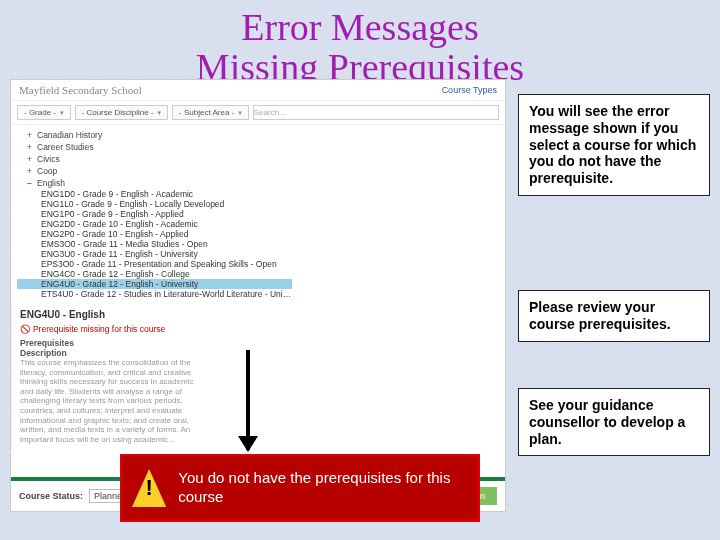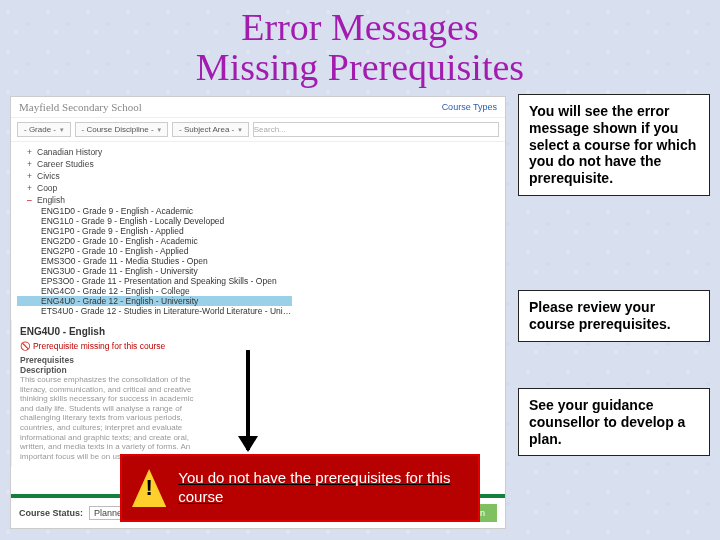--- a/index.html
+++ b/index.html
@@ -23,21 +23,21 @@
     position: relative;
     text-align: center;
     font-family: Liberation Serif, serif;
     font-size: 38px;
     color: #a21caf;
     padding-top: 8px;
     line-height: 1.05;
   }
   .panel {
     position: absolute;
-    left: 10px; top: 96px;
+    left: 10px; top: 79px;
     width: 496px; height: 433px;
     background: #fff;
     border: 1px solid #ccc;
     font-size: 9px;
     color: #444;
     overflow: hidden;
   }
   .panel-header {
     display:flex; justify-content:space-between; align-items:center;
     padding: 4px 8px;
@@ -95,21 +95,20 @@
   }
   .arrow::after {
     content:""; position:absolute; left:-8px; bottom:-2px;
     border-left:10px solid transparent; border-right:10px solid transparent; border-top:16px solid #000;
   }
 
   .error-box {
     position:absolute; left:120px; top:454px; width:360px; height:68px;
     background:#b70000; border:2px solid #d00; display:flex; align-items:center; gap:12px;
     padding:6px 10px;
-    text-decoration:underline;
   }
   .error-icon {
     width:38px; height:38px; background:#ffcf2b; position:relative;
     clip-path: polygon(50% 0, 100% 100%, 0 100%);
   }
   .error-icon::after {
     content:"!"; position:absolute; left:0; right:0; top:6px; text-align:center;
     font-size:22px; font-weight:bold; color:#000;
   }
   .error-text { color:#fff; font-size:15px; line-height:1.25; }

